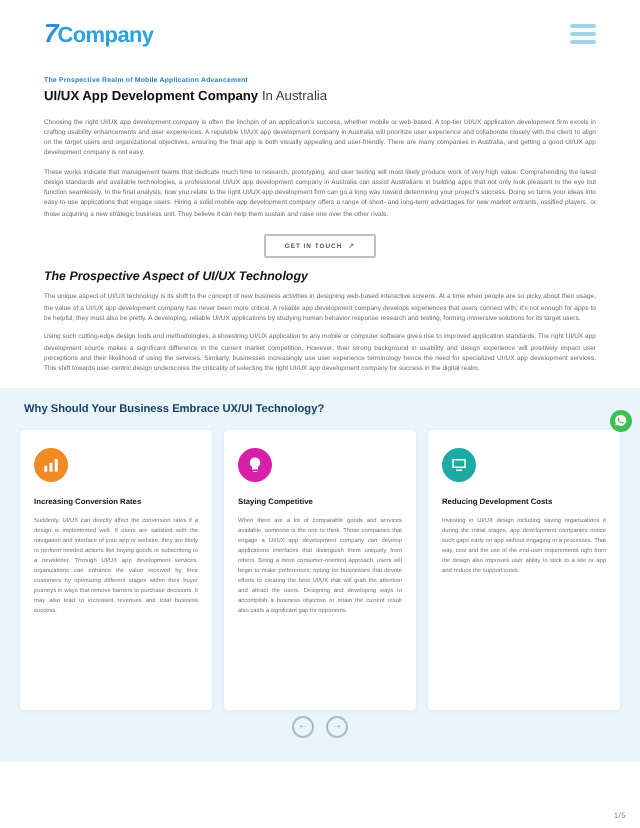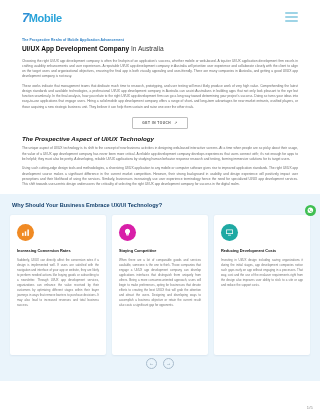--- a/index.html
+++ b/index.html
@@ -118,21 +118,21 @@
   }
 </style>
 </head>
 <body>
 
 <div class="page">
 
   <div class="header">
     <div class="logo">
       <span class="logo-mark">7</span>
-      <span class="logo-word">Mobile</span>
+      <span class="logo-word">Company</span>
     </div>
     <div class="hamburger">
       <span></span>
       <span></span>
       <span></span>
     </div>
   </div>
 
   <div class="hero">
     <div class="eyebrow">The Prospective Realm of Mobile Application Advancement</div>

